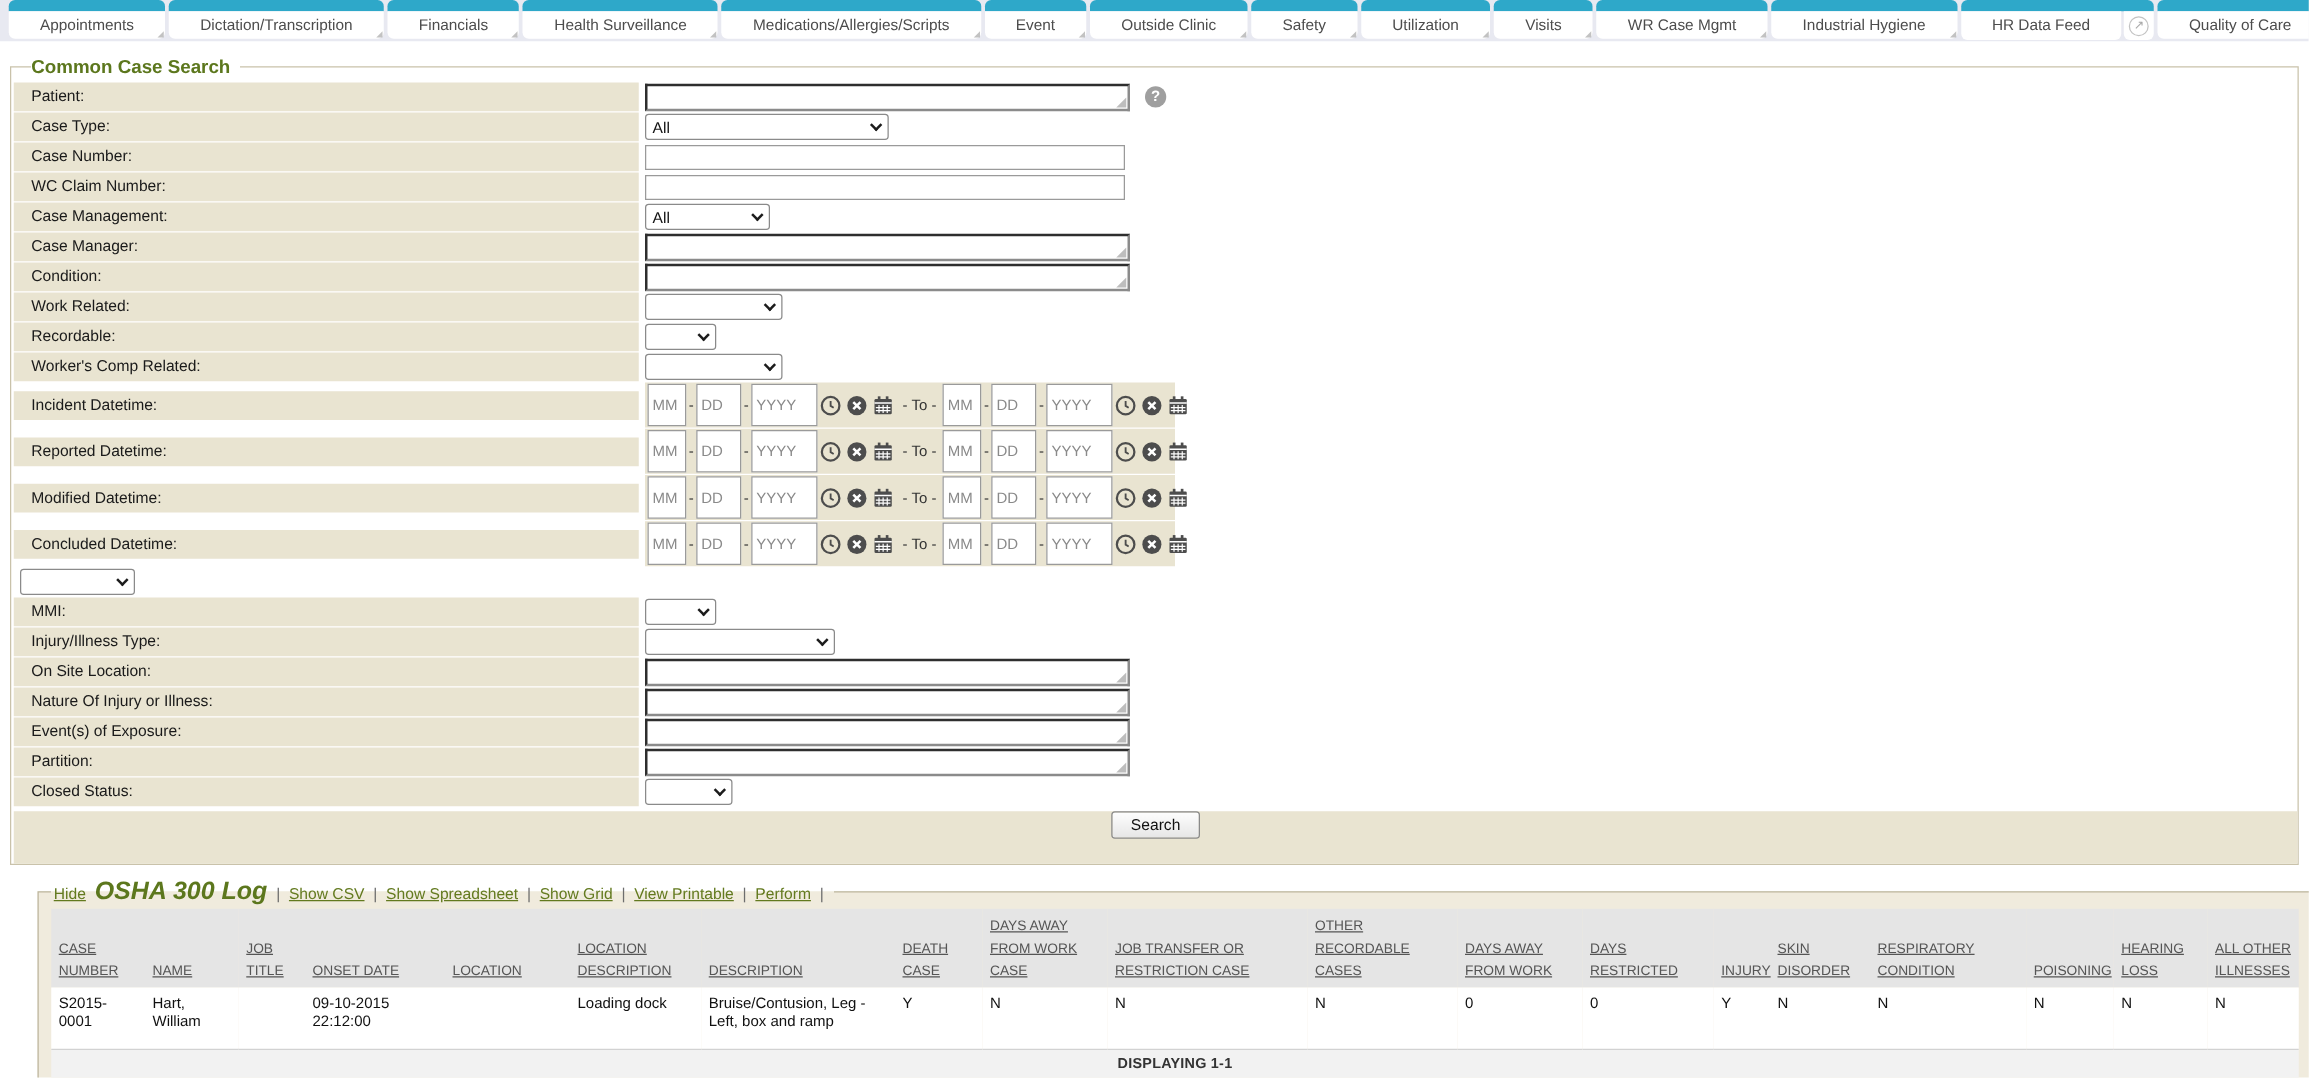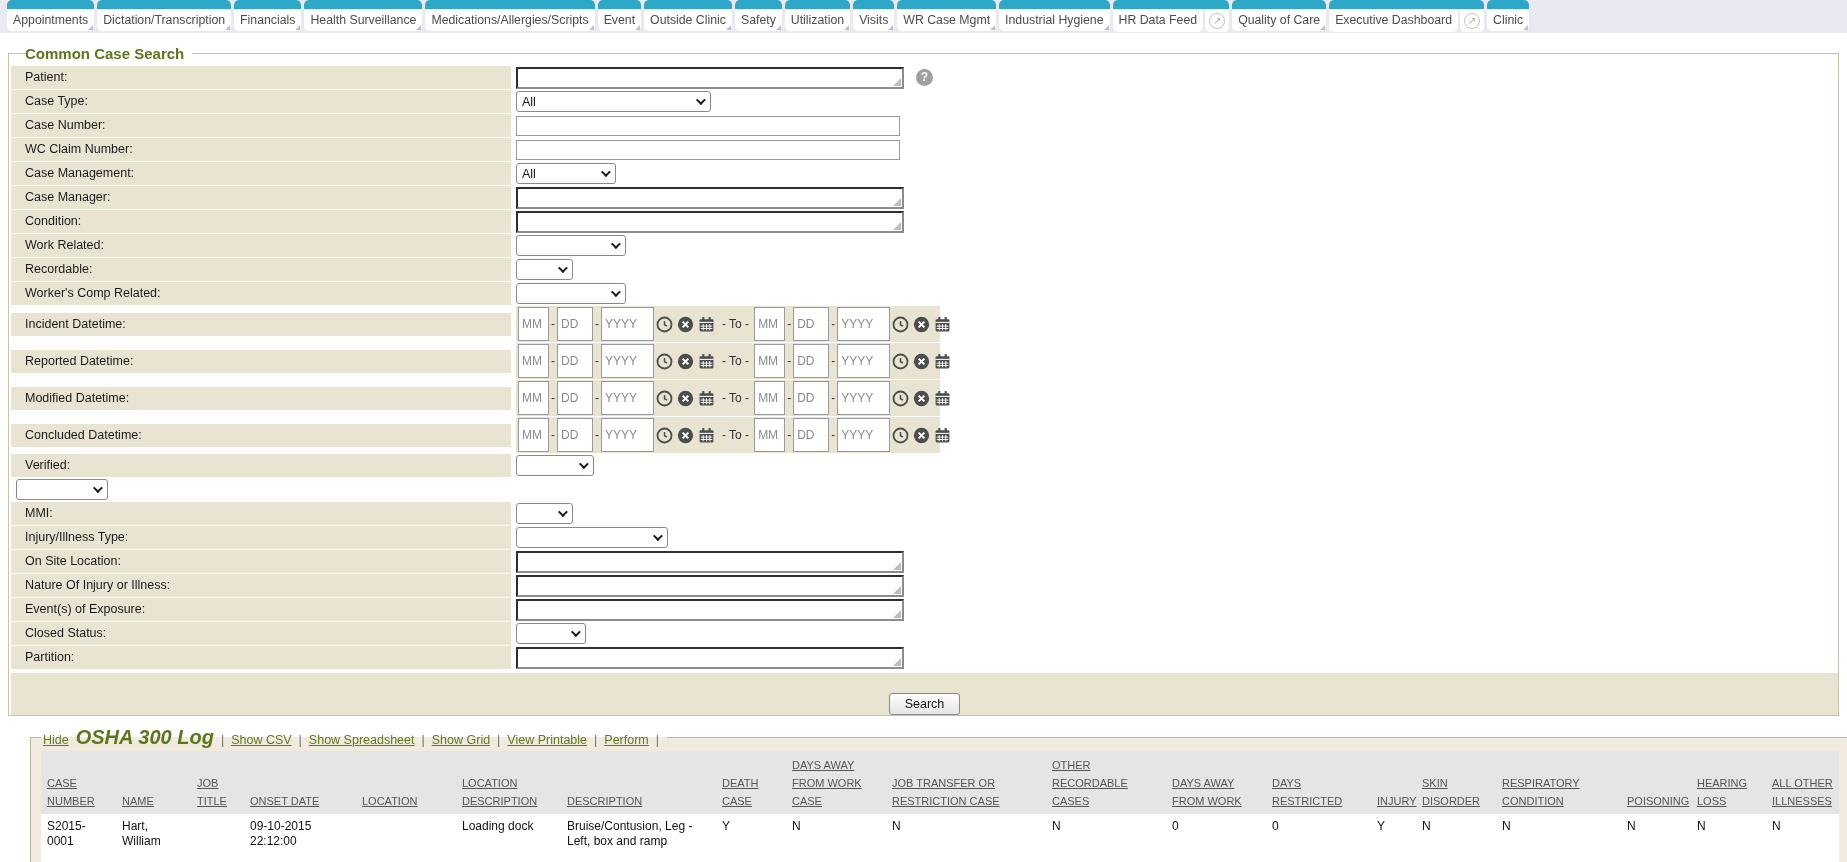--- a/index.html
+++ b/index.html
@@ -4,21 +4,21 @@
 <style>
   * { box-sizing: border-box; margin: 0; padding: 0; }
   html,body { width:1847px; height:862px; background:#fff; overflow:hidden;
     font-family:"Liberation Sans", sans-serif; }
   
   .tabbar { height:33px; background:#e8e9f1; display:flex; align-items:flex-start;
     padding-left:7px; gap:3px; }
   .tab { display:flex; flex-direction:column; cursor:pointer; }
   .tab-cap { height:9px; background:#2ea8c9; border-radius:5px 5px 0 0; }
   .tab-row { display:flex; gap:2px; }
-  .tab-body { background:#fff; height:23px; line-height:22px; padding:0 6px;
+  .tab-body { background:#fff; height:23px; line-height:22px; padding:0 25px;
     border-radius:0 0 5px 5px; font-size:12.3px; color:#4c4c4c; position:relative;
     white-space:nowrap; flex:1; }
   .tab-body.corner::after { content:""; position:absolute; right:1px; bottom:1px;
     width:0; height:0; border-left:5px solid transparent; border-bottom:5px solid #9a9a9a;
     opacity:.6; }
   .ext-chip { width:24px; height:23px; background:#fff; border-radius:0 0 5px 5px;
     display:flex; align-items:center; justify-content:center; }
   .ext-glyph { width:16px; height:16px; border:1px solid #c3c3c3; border-radius:50%;
     color:#a8a8a8; font-size:10px; line-height:14px; text-align:center; }
   
@@ -44,21 +44,21 @@
   .w78{width:78px}.w70{width:70px}.w57{width:57px}.w152{width:152px}
   input.dt { height:34px; border:1px solid #9a9a9a; font-size:12px; padding:0 3px; color:#333; background:#fff; }
   input.dt::placeholder { color:#8a8a8a; opacity:1; }
   .w-mm{width:31px}.w-dd{width:36px}.w-yy{width:53px}
   .dash { font-size:12px; color:#333; margin:0 2px; }
   .to-label { font-size:12px; color:#333; margin:0 5px; white-space:nowrap; }
   .icon-btn { display:inline-flex; margin:0 2px; cursor:pointer; align-items:center; }
   .help-icon { width:17px; height:17px; border-radius:50%; background:#9f9f9f; color:#fff;
     font-size:12px; font-weight:bold; text-align:center; line-height:17px; margin-left:12px; cursor:pointer; }
   .search-band { margin-top:4px; height:42px; background:#e9e4d1; display:flex;
-    align-items:flex-end; justify-content:center; }
+    align-items:flex-start; justify-content:center; }
   .search-btn { font-family:"Liberation Sans",sans-serif; font-size:12.5px; color:#111;
     padding:3px 15px; background:linear-gradient(#fdfdfd,#e6e6e6); border:1px solid #8a8a8a;
     border-radius:3px; cursor:pointer; }
   
   fieldset.osha { margin:10px 9px 0 30px; border:1px solid #bdb69e; background:#f0ebdd; padding:0 10px 5px 10px; }
   fieldset.osha legend { padding:0 8px 0 2px; display:flex; align-items:baseline; gap:7px; }
   .olive-link { color:#637a1f; font-size:12.5px; text-decoration:underline; cursor:pointer; white-space:nowrap; }
   .osha-title { color:#5c771d; font-size:20px; font-weight:bold; white-space:nowrap;font-style:italic; }
   .pipe { color:#6d6d6d; font-size:12.5px; }
   table.log { width:100%; border-collapse:collapse; table-layout:fixed; margin-top:2px; }
@@ -472,29 +472,20 @@
             <rect x="1.5" y="3" width="13" height="11.5" rx="1" fill="#4d4d4d"></rect>
             <rect x="4" y="1" width="2" height="3.4" fill="#4d4d4d"></rect>
             <rect x="10" y="1" width="2" height="3.4" fill="#4d4d4d"></rect>
             <path d="M1.5 6h13" stroke="#fff"></path>
             <path d="M4.9 7.5v6M8 7.5v6M11.1 7.5v6M2.5 9.5h11M2.5 11.8h11" stroke="#fff" stroke-width="0.9"></path>
           </svg>
         </span>
     </div>
   </div>
 
-  <div class="form-row">
-    <div class="label-cell">Verified:</div>
-    <div class="input-cell">
-      <div class="sel w78">
-          <span></span>
-          <span class="chev"></span>
-        </div>
-    </div>
-  </div>
 
   <div class="form-row">
     <div class="input-cell">
       <div class="sel w92">
           <span></span>
           <span class="chev"></span>
         </div>
     </div>
   </div>
 
@@ -534,34 +525,34 @@
 
 
   <div class="form-row">
     <div class="label-cell">Event(s) of Exposure:</div>
     <div class="input-cell">
         <span class="dark-wrap"><input class="dark" style=""></span>
       </div>
   </div>
 
   <div class="form-row">
+    <div class="label-cell">Partition:</div>
+    <div class="input-cell">
+        <span class="dark-wrap"><input class="dark" style=""></span>
+      </div>
+  </div>
+
+  <div class="form-row">
     <div class="label-cell">Closed Status:</div>
     <div class="input-cell">
       <div class="sel w70">
           <span></span>
           <span class="chev"></span>
         </div>
     </div>
-  </div>
-
-  <div class="form-row">
-    <div class="label-cell">Partition:</div>
-    <div class="input-cell">
-        <span class="dark-wrap"><input class="dark" style=""></span>
-      </div>
   </div>
 
   <div class="search-band">
     <button class="search-btn">Search</button>
   </div>
 </fieldset>
 
 <fieldset class="osha">
   <legend>
     <span class="olive-link">Hide</span>

